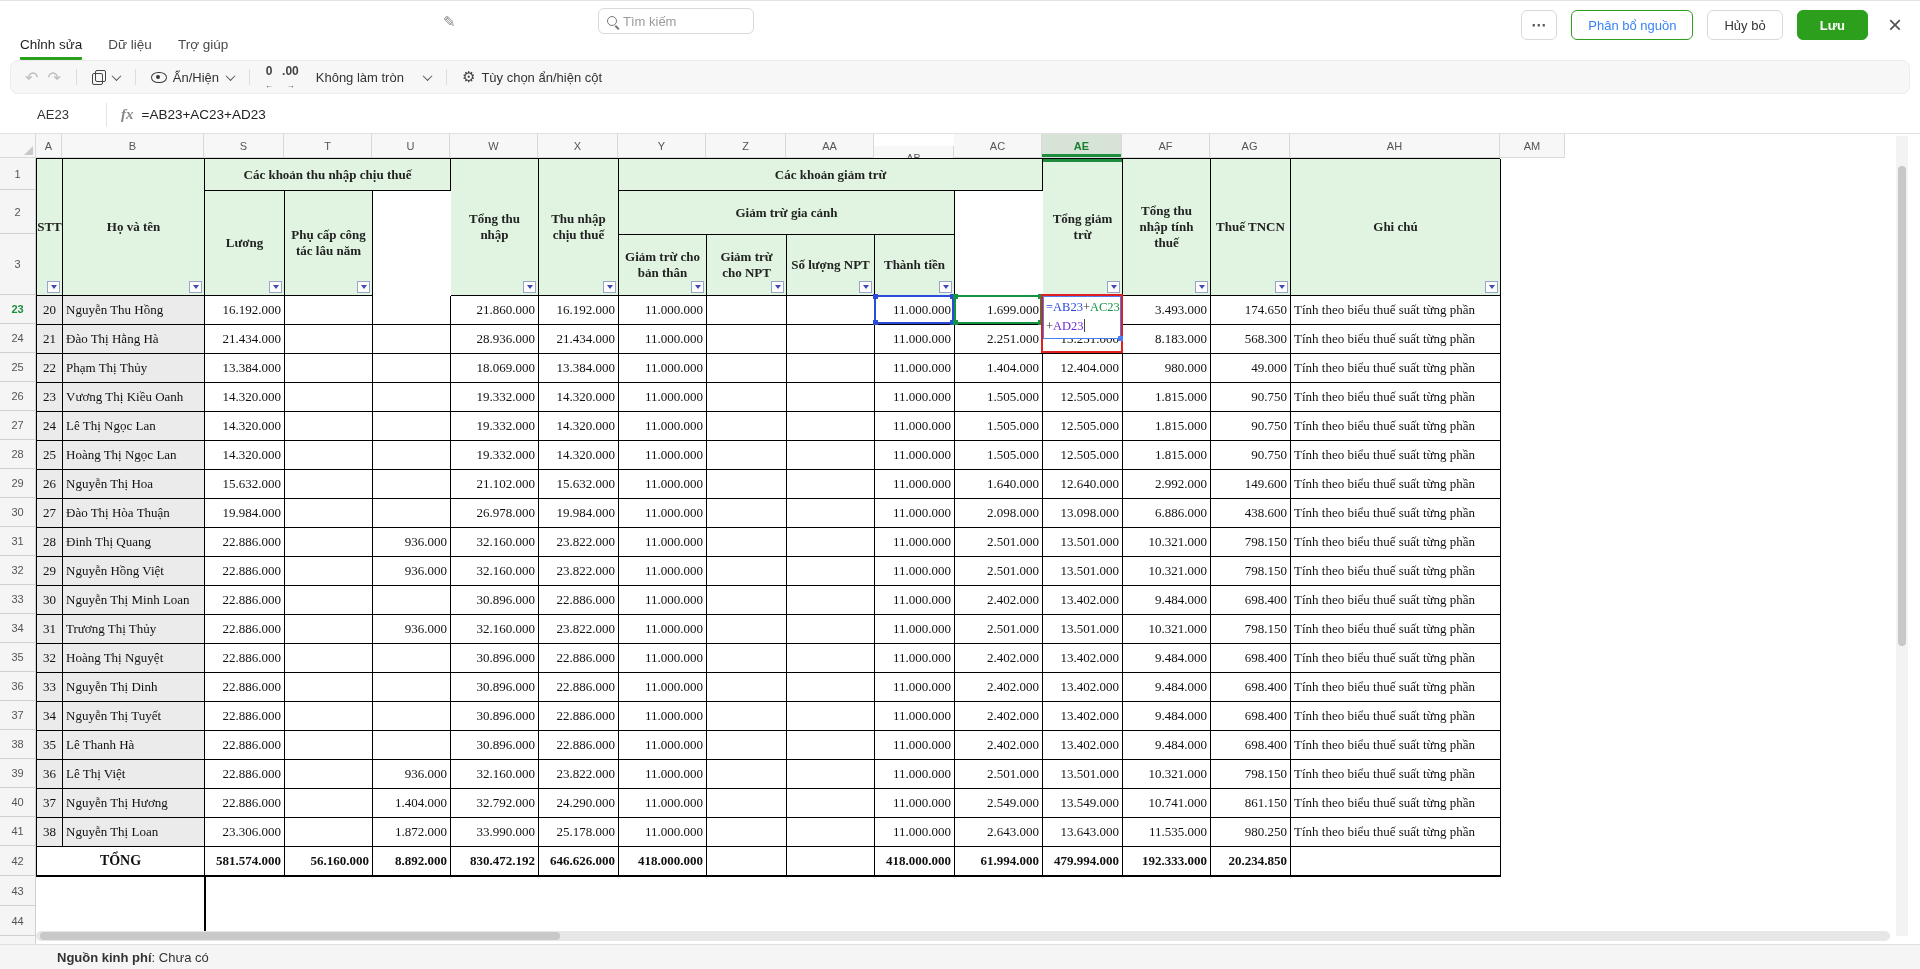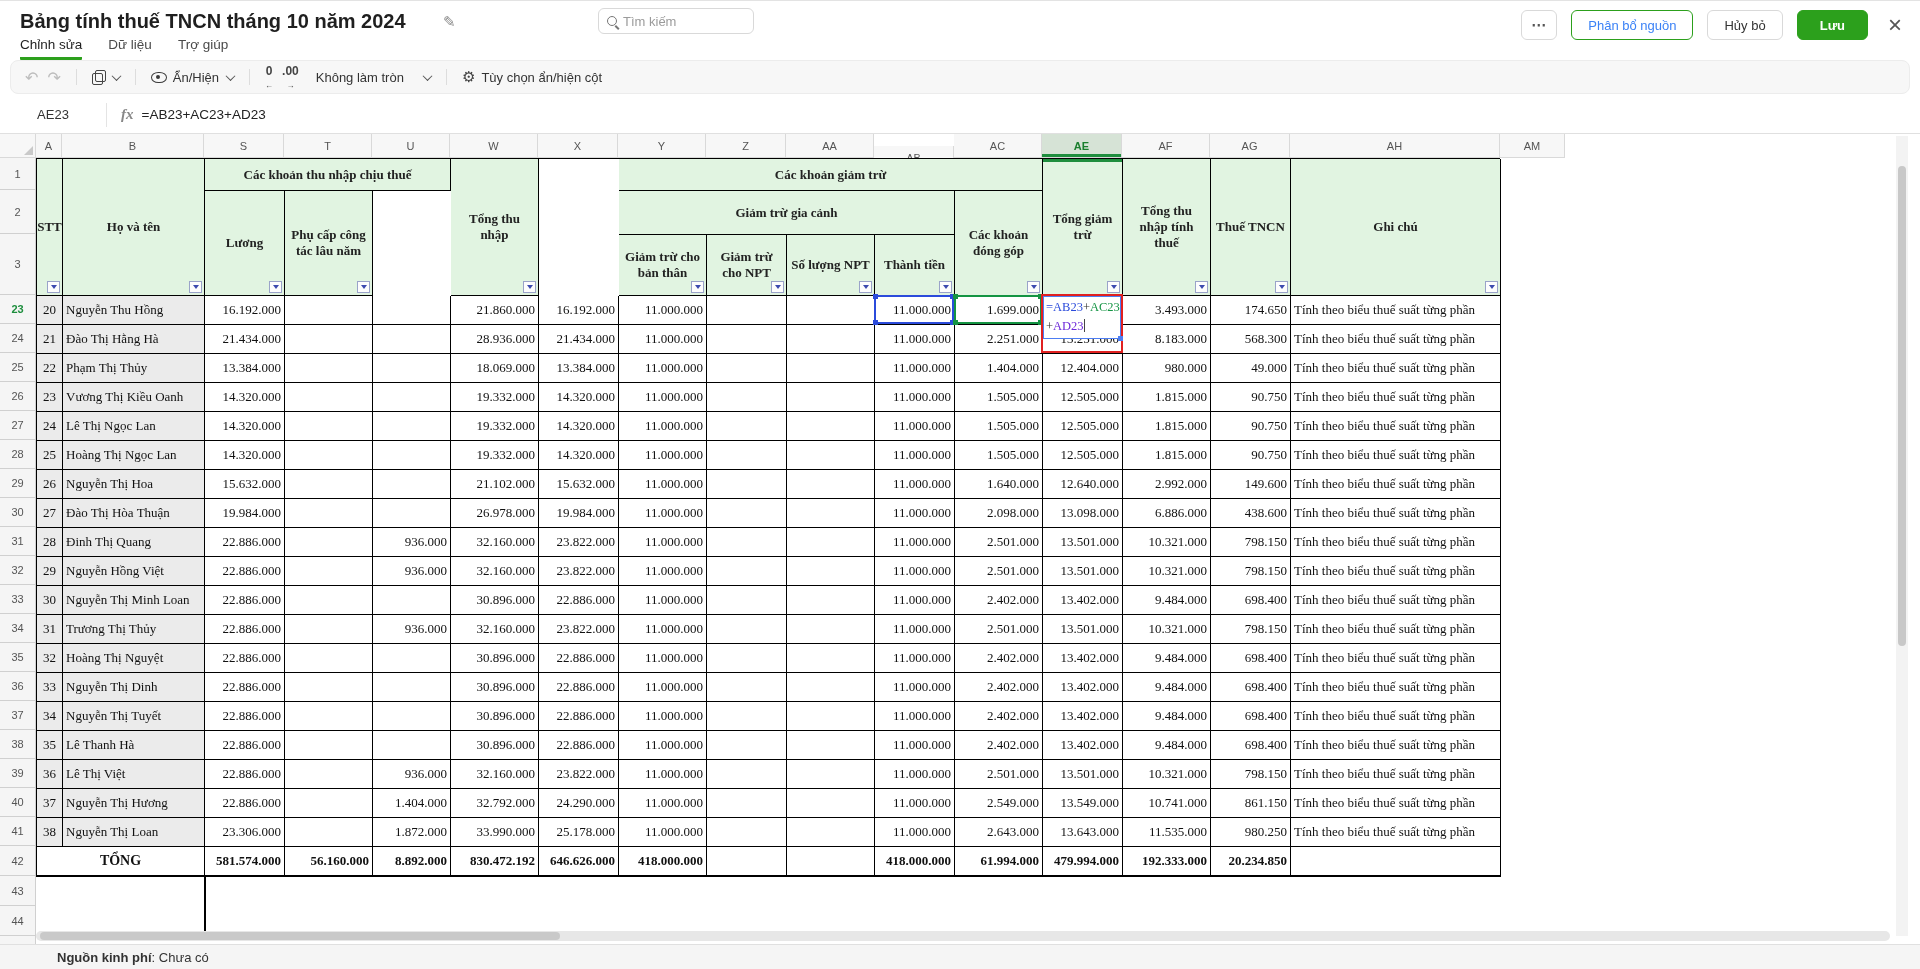--- a/index.html
+++ b/index.html
@@ -91,21 +91,20 @@
   .hthumb { position:absolute; left:4px; top:1px; width:520px; height:8px; background:#c9c9c9; border-radius:4px; }
 
   
   .statusbar { position:absolute; left:0; bottom:0; width:1920px; height:25px; background:#f5f5f5; border-top:1px solid #e0e0e0; display:flex; align-items:center; padding-left:57px; font-size:13px; color:#333; z-index:20; }
   .statusbar b { font-weight:700; }
 </style>
 </head>
 <body>
 
 <div class="topbar">
-  <span class="doc-title">Bảng tính thuế TNCN tháng 10 năm 2024</span>
   <span class="pencil" style="left:435px;">✎</span>
   <div class="menu">
     <span class="mi active">Chỉnh sửa</span>
     <span class="mi">Dữ liệu</span>
     <span class="mi">Trợ giúp</span>
   </div>
   <div class="search">
     <span class="ic-mag"></span>
     <span class="ph">Tìm kiếm</span>
   </div>
@@ -238,20 +237,26 @@
           <span class="flt">
             <i></i>
           </span>
         </div>
       <div class="th" style="grid-area:1/6/4/7;">
           <span>Tổng thu nhập</span>
           <span class="flt">
             <i></i>
           </span>
         </div>
+      <div class="th" style="grid-area:1/7/4/8;">
+          <span>Thu nhập chịu thuế</span>
+          <span class="flt">
+            <i></i>
+          </span>
+        </div>
       <div class="th" style="grid-area:1/8/2/13;">
           <span>Các khoản giảm trừ</span>
         </div>
       <div class="th" style="grid-area:2/8/3/12;">
           <span>Giảm trừ gia cảnh</span>
         </div>
       <div class="th" style="grid-area:3/8/4/9;">
           <span>Giảm trừ cho bản thân</span>
           <span class="flt">
             <i></i>
@@ -264,26 +269,20 @@
           </span>
         </div>
       <div class="th" style="grid-area:3/10/4/11;">
           <span>Số lượng NPT</span>
           <span class="flt">
             <i></i>
           </span>
         </div>
       <div class="th" style="grid-area:3/11/4/12;">
           <span>Thành tiền</span>
-          <span class="flt">
-            <i></i>
-          </span>
-        </div>
-      <div class="th" style="grid-area:2/12/4/13;">
-          <span>Các khoản đóng góp</span>
           <span class="flt">
             <i></i>
           </span>
         </div>
       <div class="th selcol-top" style="grid-area:1/13/4/14;">
           <span>Tổng giảm trừ</span>
           <span class="flt">
             <i></i>
           </span>
         </div>

